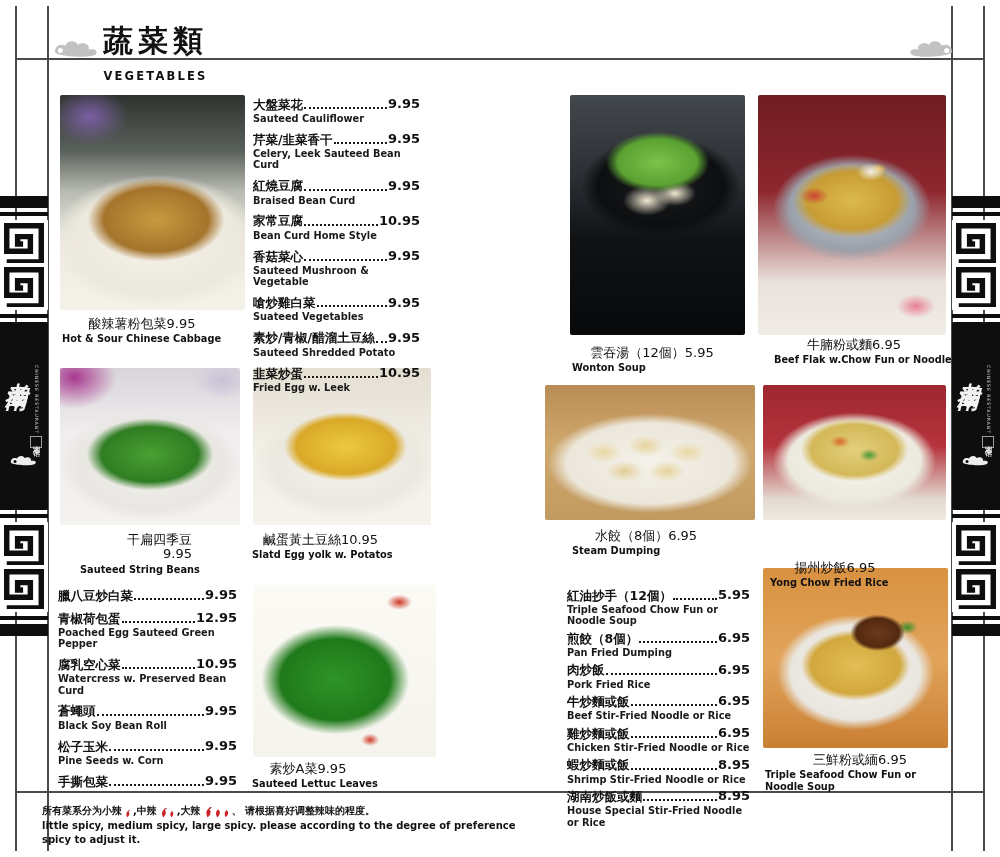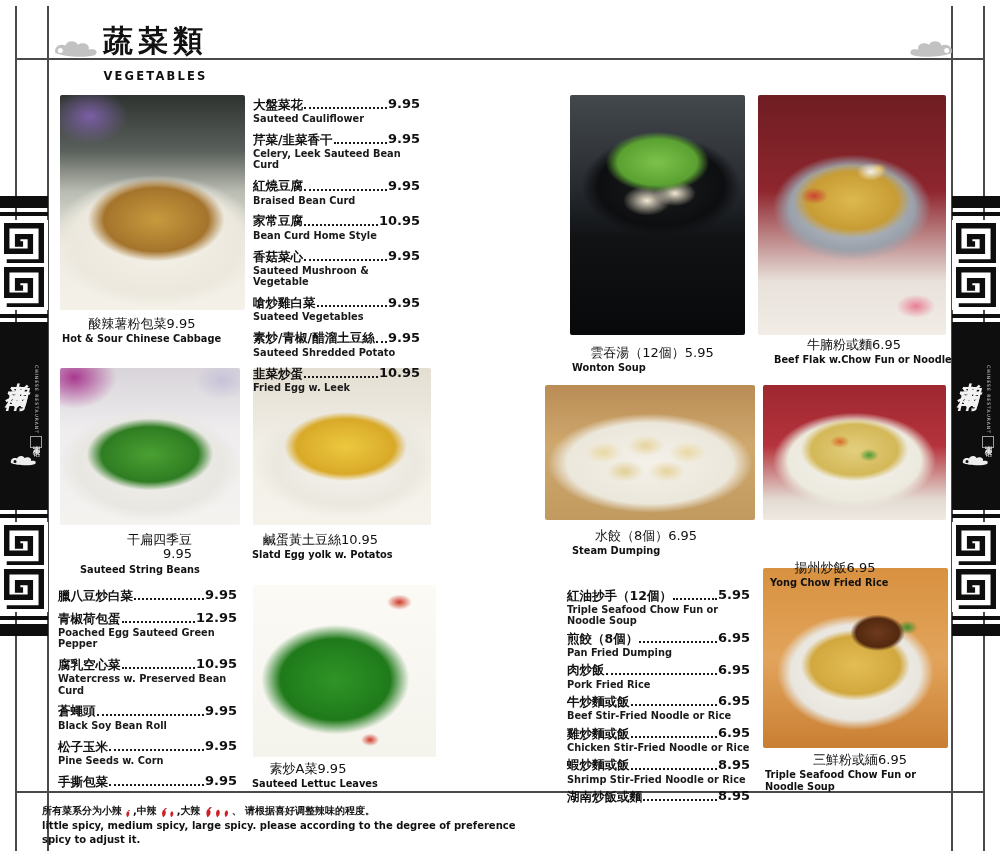--- a/index.html
+++ b/index.html
@@ -375,20 +375,21 @@
           <span class="price">8.95</span>
         </div>
       <div class="en">Shrimp Stir-Fried Noodle or Rice</div>
     </div>
     <div class="item">
       <div class="row1">
           <span class="zh">湖南炒飯或麵</span>
           <span class="dots"></span>
           <span class="price">8.95</span>
         </div>
+      <div class="en">House Special Stir-Fried Noodle or Rice</div>
     </div>
   </div>
 
   <div class="spine" style="left:0;">
     <div class="sp-bar"></div>
     <div class="sp-thin"></div>
     <div class="sp-keys">
       <svg width="40" height="40" viewBox="0 0 44 44">
           <path d="M3 43 H41 V3 H3 V31 H29 V15 H15 V23 H21" fill="none" stroke="#0e0e0e" stroke-width="6"></path>
         </svg>

